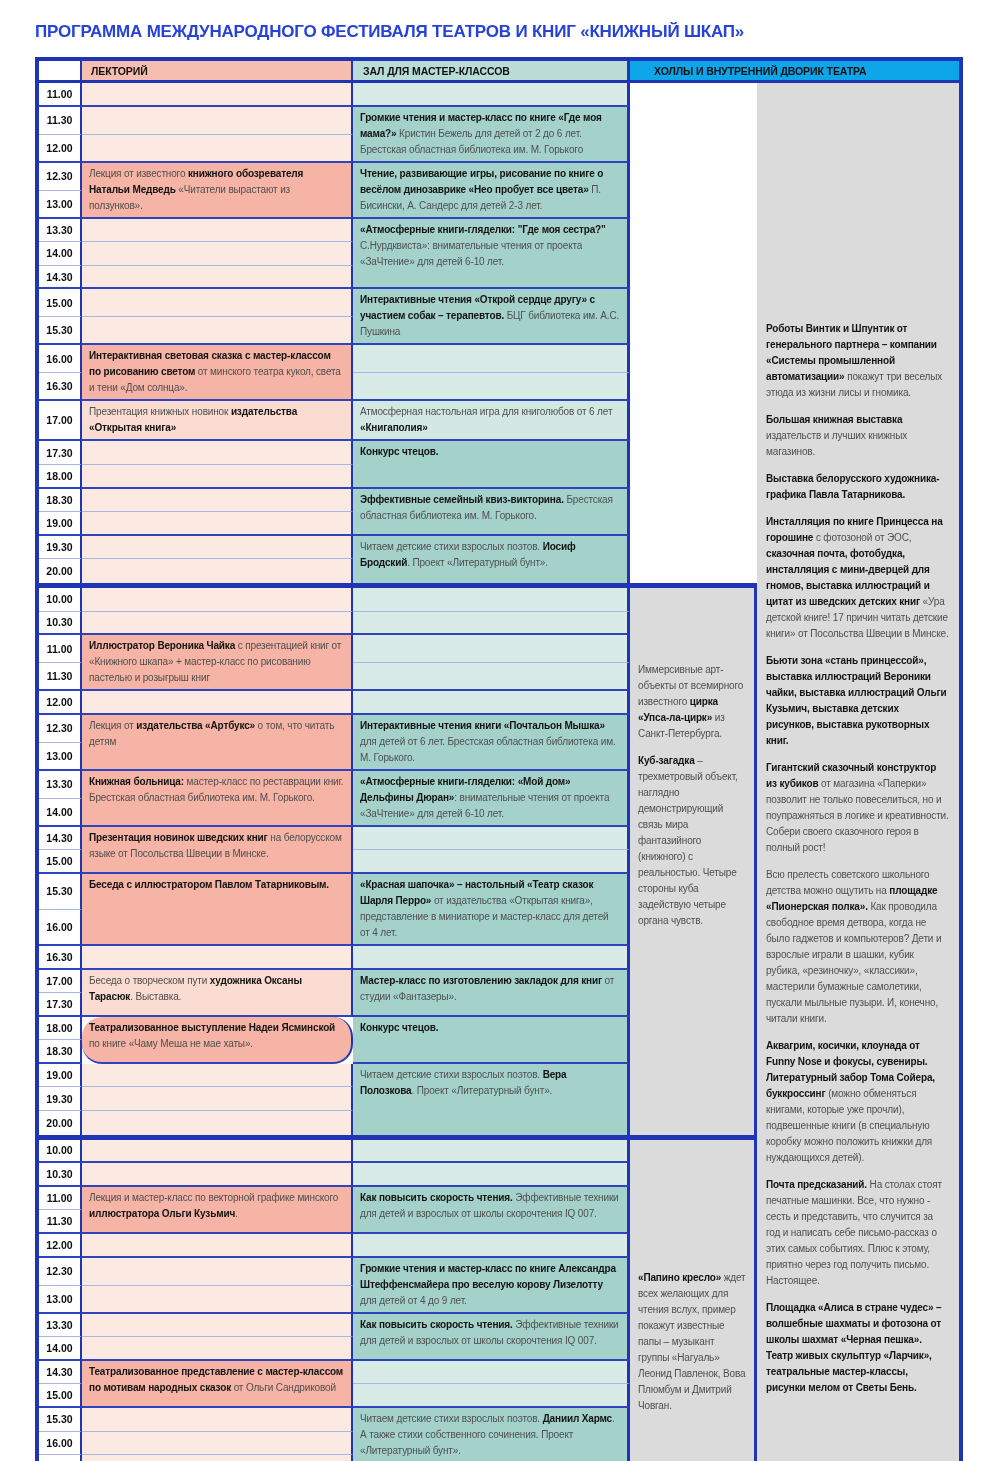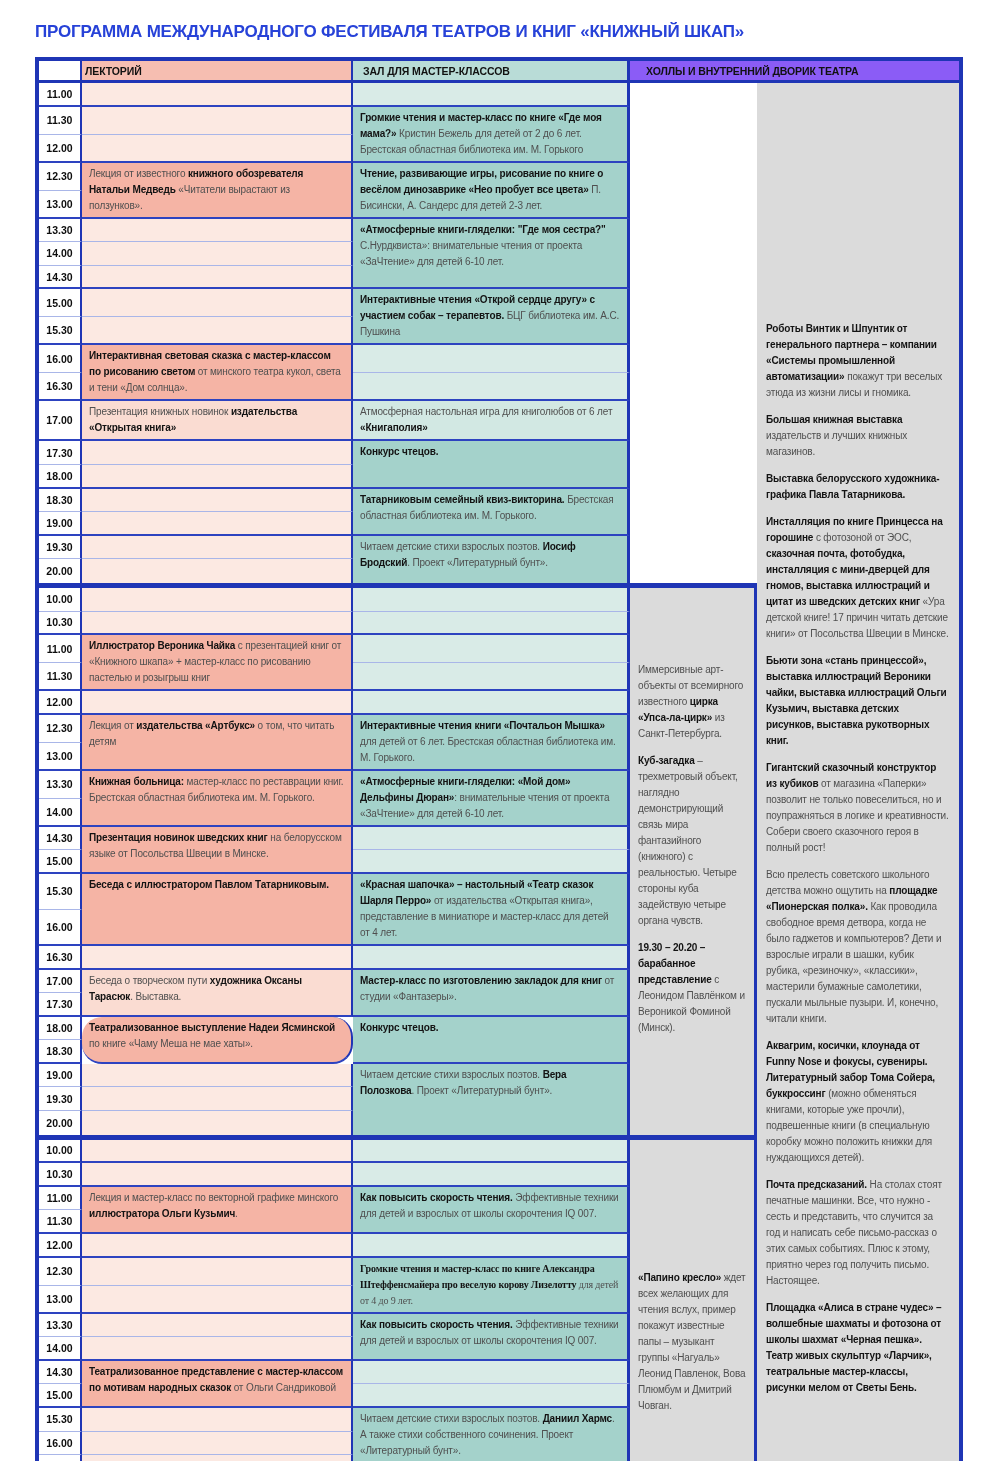--- a/index.html
+++ b/index.html
@@ -24,23 +24,23 @@
   }
   .c{box-sizing:border-box;min-width:0;}
   
   .head{
     border-bottom:3px solid var(--blue);
     display:flex;align-items:center;
     font-weight:700;font-size:10.5px;color:#111;
     letter-spacing:-0.1px;
   }
   .hh-time{grid-column:1;grid-row:1;border-right:2px solid var(--blue);background:#fff;}
-  .hh-lect{grid-column:2;grid-row:1;border-right:2px solid var(--blue);background:#f6beb1;padding-left:3px;}
+  .hh-lect{grid-column:2;grid-row:1;border-right:2px solid var(--blue);background:#f6beb1;padding-left:9px;}
   .hh-mast{grid-column:3;grid-row:1;border-right:3px solid var(--blue);background:#b9dcd7;padding-left:10px;}
-  .hh-halls{grid-column:4 / 6;grid-row:1;background:#8b5cf6;padding-left:16px;}
+  .hh-halls{grid-column:4 / 6;grid-row:1;background:#0ea5e9;padding-left:24px;}
   
   .time-c{
     grid-column:1;border-right:2px solid var(--blue);background:#fff;
     font-weight:700;font-size:10.5px;color:#0d0d0d;
     display:flex;align-items:center;justify-content:center;
   }
   .lect-c{border-right:2px solid var(--blue);}
   .mast-c{border-right:3px solid var(--blue);}
   .halls-c{border-right:3px solid var(--blue);}
   .txt{padding:3px 7px 3px 7px;}
@@ -104,21 +104,21 @@
       <div class="c txt mast-c mast-light bb-thick" style="grid-area: 14 / 3 / 15;"><span class="sr">Атмосферная настольная игра для книголюбов от 6 лет </span><b class="sb">«Книгаполия»</b></div>
       <div class="c time-c bb-thin" style="grid-area: 15 / 1;">17.30</div>
       <div class="c time-c bb-thick" style="grid-area: 16 / 1;">18.00</div>
       <div class="c lect-c lect-empty bb-thin" style="grid-area: 15 / 2;"></div>
       <div class="c lect-c lect-empty bb-thick" style="grid-area: 16 / 2;"></div>
       <div class="c txt mast-c mast-filled bb-thick" style="grid-area: 15 / 3 / 17;"><b class="sb">Конкурс чтецов.</b></div>
       <div class="c time-c bb-thin" style="grid-area: 17 / 1;">18.30</div>
       <div class="c time-c bb-thick" style="grid-area: 18 / 1;">19.00</div>
       <div class="c lect-c lect-empty bb-thin" style="grid-area: 17 / 2;"></div>
       <div class="c lect-c lect-empty bb-thick" style="grid-area: 18 / 2;"></div>
-      <div class="c txt mast-c mast-filled bb-thick" style="grid-area: 17 / 3 / 19;"><b class="sb">Татарниковым семейный квиз-викторина.</b><span class="sr"> Брестская областная библиотека им. М. Горького.</span></div>
+      <div class="c txt mast-c mast-filled bb-thick" style="grid-area: 17 / 3 / 19;"><b class="sb">Эффективные семейный квиз-викторина.</b><span class="sr"> Брестская областная библиотека им. М. Горького.</span></div>
       <div class="c time-c bb-thin" style="grid-area: 19 / 1;">19.30</div>
       <div class="c time-c " style="grid-area: 20 / 1;">20.00</div>
       <div class="c lect-c lect-empty bb-thin" style="grid-area: 19 / 2;"></div>
       <div class="c lect-c lect-empty " style="grid-area: 20 / 2;"></div>
       <div class="c txt mast-c mast-filled " style="grid-area: 19 / 3 / 21;"><span class="sr">Читаем детские стихи взрослых поэтов. </span><b class="sb">Иосиф Бродский</b><span class="sr">. Проект «Литературный бунт».</span></div>
       <div class="sep" style="grid-area: 21 / 1 / auto / 5;"></div>
       <div class="c time-c bb-thin" style="grid-area: 22 / 1;">10.00</div>
       <div class="c time-c bb-thick" style="grid-area: 23 / 1;">10.30</div>
       <div class="c lect-c lect-empty bb-thin" style="grid-area: 22 / 2;"></div>
       <div class="c lect-c lect-empty bb-thick" style="grid-area: 23 / 2;"></div>
@@ -163,41 +163,40 @@
       <div class="c time-c bb-thin" style="grid-area: 40 / 1;">19.00</div>
       <div class="c time-c bb-thin" style="grid-area: 41 / 1;">19.30</div>
       <div class="c time-c " style="grid-area: 42 / 1;">20.00</div>
       <div class="c lect-c lect-empty bb-thin" style="grid-area: 40 / 2;"></div>
       <div class="c lect-c lect-empty bb-thin" style="grid-area: 41 / 2;"></div>
       <div class="c lect-c lect-empty " style="grid-area: 42 / 2;"></div>
       <div class="c txt mast-c mast-filled " style="grid-area: 40 / 3 / 43;"><span class="sr">Читаем детские стихи взрослых поэтов. </span><b class="sb">Вера Полозкова</b><span class="sr">. Проект «Литературный бунт».</span></div>
       <div class="c halls-c" style="grid-area: 22 / 4 / 43; padding-top: 74px;">
         <p><span class="sr">Иммерсивные арт-объекты от всемирного известного </span><b class="sb">цирка «Упса-ла-цирк»</b><span class="sr"> из Санкт-Петербурга.</span></p>
         <p><b class="sb">Куб-загадка</b><span class="sr"> – трехметровый объект, наглядно демонстрирующий связь мира фантазийного (книжного) с реальностью. Четыре стороны куба задействую четыре органа чувств.</span></p>
-        <p><b class="sb">19.30 – 20.20 – барабанное представление</b><span class="sr"> с Леонидом Павлёнком и Вероникой Фоминой (Минск).</span></p>
       </div>
       <div class="sep" style="grid-area: 43 / 1 / auto / 5;"></div>
       <div class="c time-c bb-thick" style="grid-area: 44 / 1;">10.00</div>
       <div class="c lect-c lect-empty bb-thick" style="grid-area: 44 / 2;"></div>
       <div class="c mast-c mast-empty bb-thick" style="grid-area: 44 / 3;"></div>
       <div class="c time-c bb-thick" style="grid-area: 45 / 1;">10.30</div>
       <div class="c lect-c lect-empty bb-thick" style="grid-area: 45 / 2;"></div>
       <div class="c mast-c mast-empty bb-thick" style="grid-area: 45 / 3;"></div>
       <div class="c time-c bb-thin" style="grid-area: 46 / 1;">11.00</div>
       <div class="c time-c bb-thick" style="grid-area: 47 / 1;">11.30</div>
       <div class="c txt lect-c lect-filled bb-thick" style="grid-area: 46 / 2 / 48;"><span class="sr">Лекция и мастер-класс по векторной графике минского </span><b class="sb">иллюстратора Ольги Кузьмич</b><span class="sr">.</span></div>
       <div class="c txt mast-c mast-filled bb-thick" style="grid-area: 46 / 3 / 48;"><b class="sb">Как повысить скорость чтения.</b><span class="sr"> Эффективные техники для детей и взрослых от школы скорочтения IQ 007.</span></div>
       <div class="c time-c bb-thick" style="grid-area: 48 / 1;">12.00</div>
       <div class="c lect-c lect-empty bb-thick" style="grid-area: 48 / 2;"></div>
       <div class="c mast-c mast-empty bb-thick" style="grid-area: 48 / 3;"></div>
       <div class="c time-c bb-thin" style="grid-area: 49 / 1;">12.30</div>
       <div class="c time-c bb-thick" style="grid-area: 50 / 1;">13.00</div>
       <div class="c lect-c lect-empty bb-thin" style="grid-area: 49 / 2;"></div>
       <div class="c lect-c lect-empty bb-thick" style="grid-area: 50 / 2;"></div>
-      <div class="c txt mast-c mast-filled bb-thick" style="grid-area: 49 / 3 / 51; font-family: Liberation Serif, serif;"><b class="sb">Громкие чтения и мастер-класс по книге Александра Штеффенсмайера про веселую корову Лизелотту</b><span class="sr"> для детей от 4 до 9 лет.</span></div>
+      <div class="c txt mast-c mast-filled bb-thick" style="grid-area: 49 / 3 / 51;"><b class="sb">Громкие чтения и мастер-класс по книге Александра Штеффенсмайера про веселую корову Лизелотту</b><span class="sr"> для детей от 4 до 9 лет.</span></div>
       <div class="c time-c bb-thin" style="grid-area: 51 / 1;">13.30</div>
       <div class="c time-c bb-thick" style="grid-area: 52 / 1;">14.00</div>
       <div class="c lect-c lect-empty bb-thin" style="grid-area: 51 / 2;"></div>
       <div class="c lect-c lect-empty bb-thick" style="grid-area: 52 / 2;"></div>
       <div class="c txt mast-c mast-filled bb-thick" style="grid-area: 51 / 3 / 53;"><b class="sb">Как повысить скорость чтения.</b><span class="sr"> Эффективные техники для детей и взрослых от школы скорочтения IQ 007.</span></div>
       <div class="c time-c bb-thin" style="grid-area: 53 / 1;">14.30</div>
       <div class="c time-c bb-thick" style="grid-area: 54 / 1;">15.00</div>
       <div class="c txt lect-c lect-filled bb-thick" style="grid-area: 53 / 2 / 55;"><b class="sb">Театрализованное представление с мастер-классом по мотивам народных сказок</b><span class="sr"> от Ольги Сандриковой</span></div>
       <div class="c mast-c mast-empty bb-thin" style="grid-area: 53 / 3;"></div>
       <div class="c mast-c mast-empty bb-thick" style="grid-area: 54 / 3;"></div>

